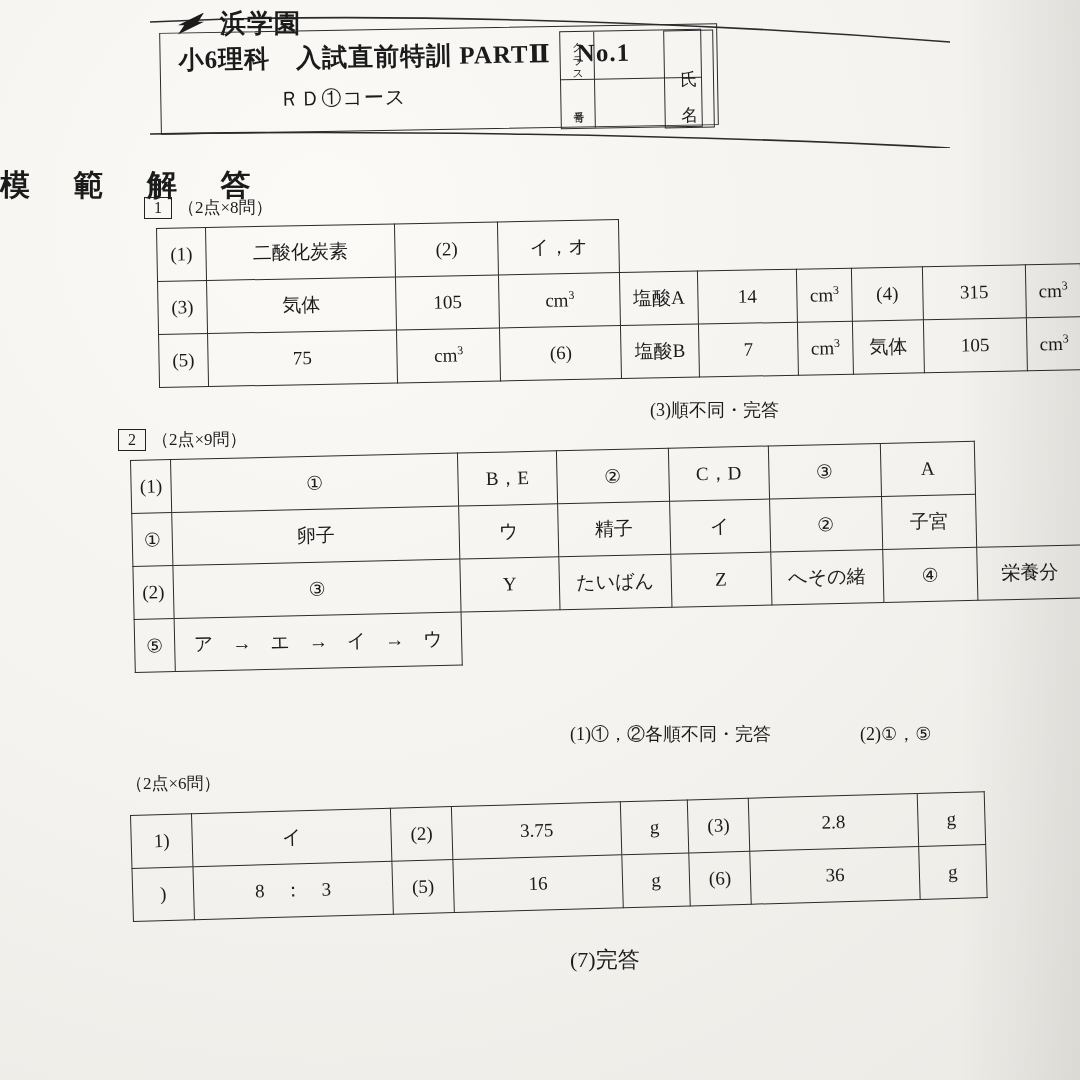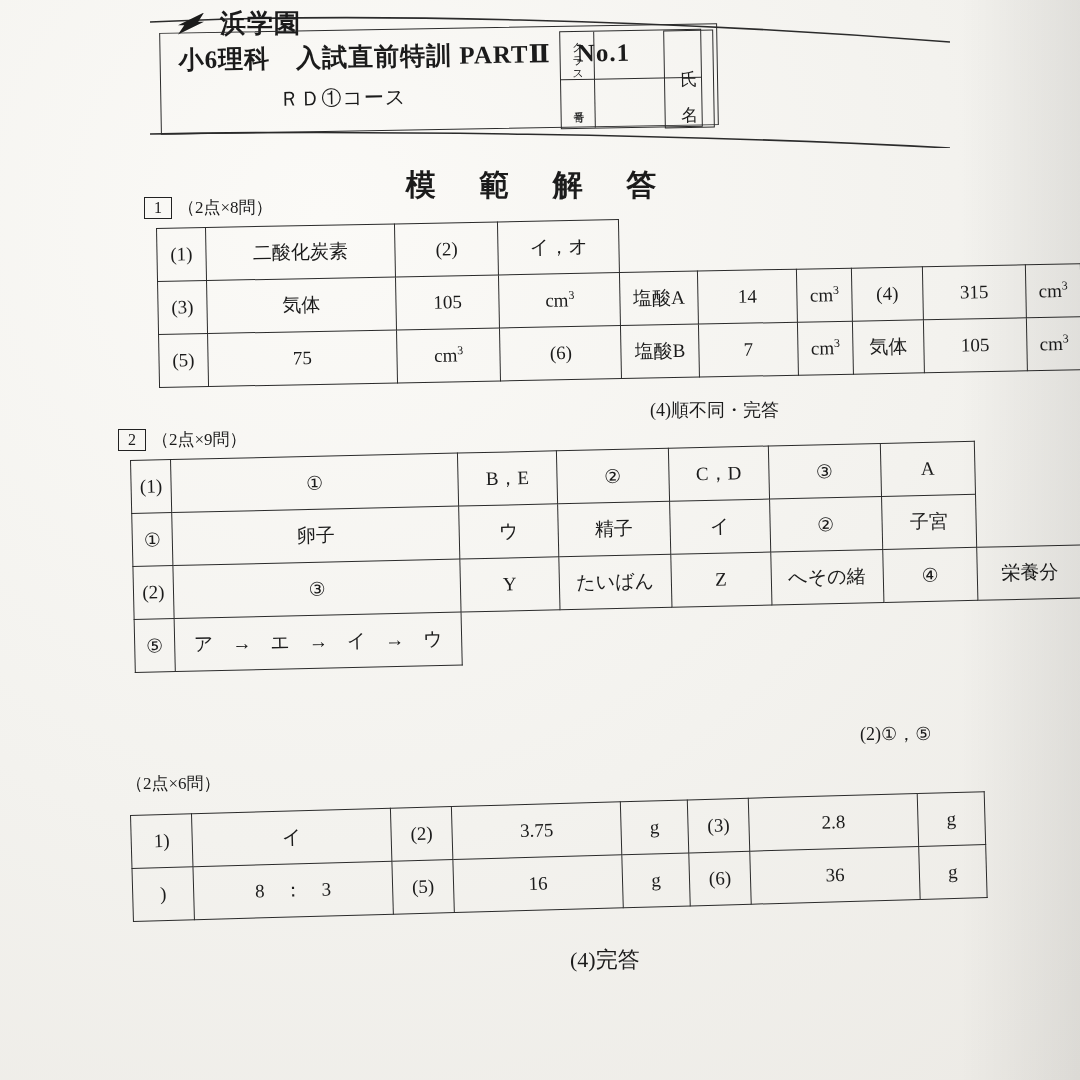--- a/index.html
+++ b/index.html
@@ -55,21 +55,21 @@
     position:absolute;left:664px;top:30px;width:48px;height:96px;
     border:1.6px solid #2b2b2b;transform:rotate(-1.0deg);
     display:flex;align-items:center;justify-content:center;
   }
   .name-box span{writing-mode:vertical-rl;font-size:17px;letter-spacing:10px;}
   .curve{
     position:absolute;left:150px;top:8px;width:800px;height:140px;
     pointer-events:none;
   }
   .doc-title{
-    position:absolute;left:0;right:0;top:165px;text-align:center;
+    position:absolute;left:0;right:0;top:165px;text-align:left;
     font-size:30px;letter-spacing:18px;font-weight:600;
   }
   
   .blk{position:absolute;}
   .qnum{
     position:absolute;font-size:17px;display:flex;align-items:center;gap:6px;
     white-space:nowrap;
   }
   .qnum .bx{
     border:1.5px solid #222;padding:0 5px;font-size:16px;line-height:20px;
@@ -179,21 +179,21 @@
             <td style="width: 80px;">塩酸B</td>
             <td style="width: 140px;">7</td>
             <td class="unit">cm<sup>3</sup></td>
             <td style="width: 78px;">気体</td>
             <td style="width: 140px;">105</td>
             <td class="unit">cm<sup>3</sup></td>
           </tr>
         </tbody>
       </table>
   </div>
-  <div class="note" id="n1">(4)順不同・完答</div>
+  <div class="note" id="n1">(3)順不同・完答</div>
 
   <div class="qnum" id="q2">
     <span class="bx">2</span>
     <span>（2点×9問）</span>
   </div>
   <div class="blk" id="blk2">
     <table class="ans">
         <tbody id="t2">
           <tr>
             <td class="lbl">(1)</td>
@@ -223,20 +223,21 @@
             <td class="lbl">④</td>
             <td style="width: 190px;">栄養分</td>
           </tr>
           <tr>
             <td class="lbl">⑤</td>
             <td style="width: 350px;">ア　→　エ　→　イ　→　ウ</td>
           </tr>
         </tbody>
       </table>
   </div>
+  <div class="note" id="n2">(1)①，②各順不同・完答</div>
   <div class="note" id="n2b">(2)①，⑤</div>
 
   <div class="qnum" id="q3">
     <span>（2点×6問）</span>
   </div>
   <div class="blk" id="blk3">
     <table class="ans">
         <tbody id="t3">
           <tr>
             <td class="lbl">1)</td>
@@ -254,16 +255,16 @@
             <td class="lbl">(5)</td>
             <td style="width: 160px;">16</td>
             <td class="unit">g</td>
             <td class="lbl">(6)</td>
             <td style="width: 160px;">36</td>
             <td class="unit">g</td>
           </tr>
         </tbody>
       </table>
   </div>
-  <div class="note" id="n3">(4)完答</div>
+  <div class="note" id="n3">(7)完答</div>
 
   <div class="shadow-edge"></div>
 </div>
 
 </body></html>

